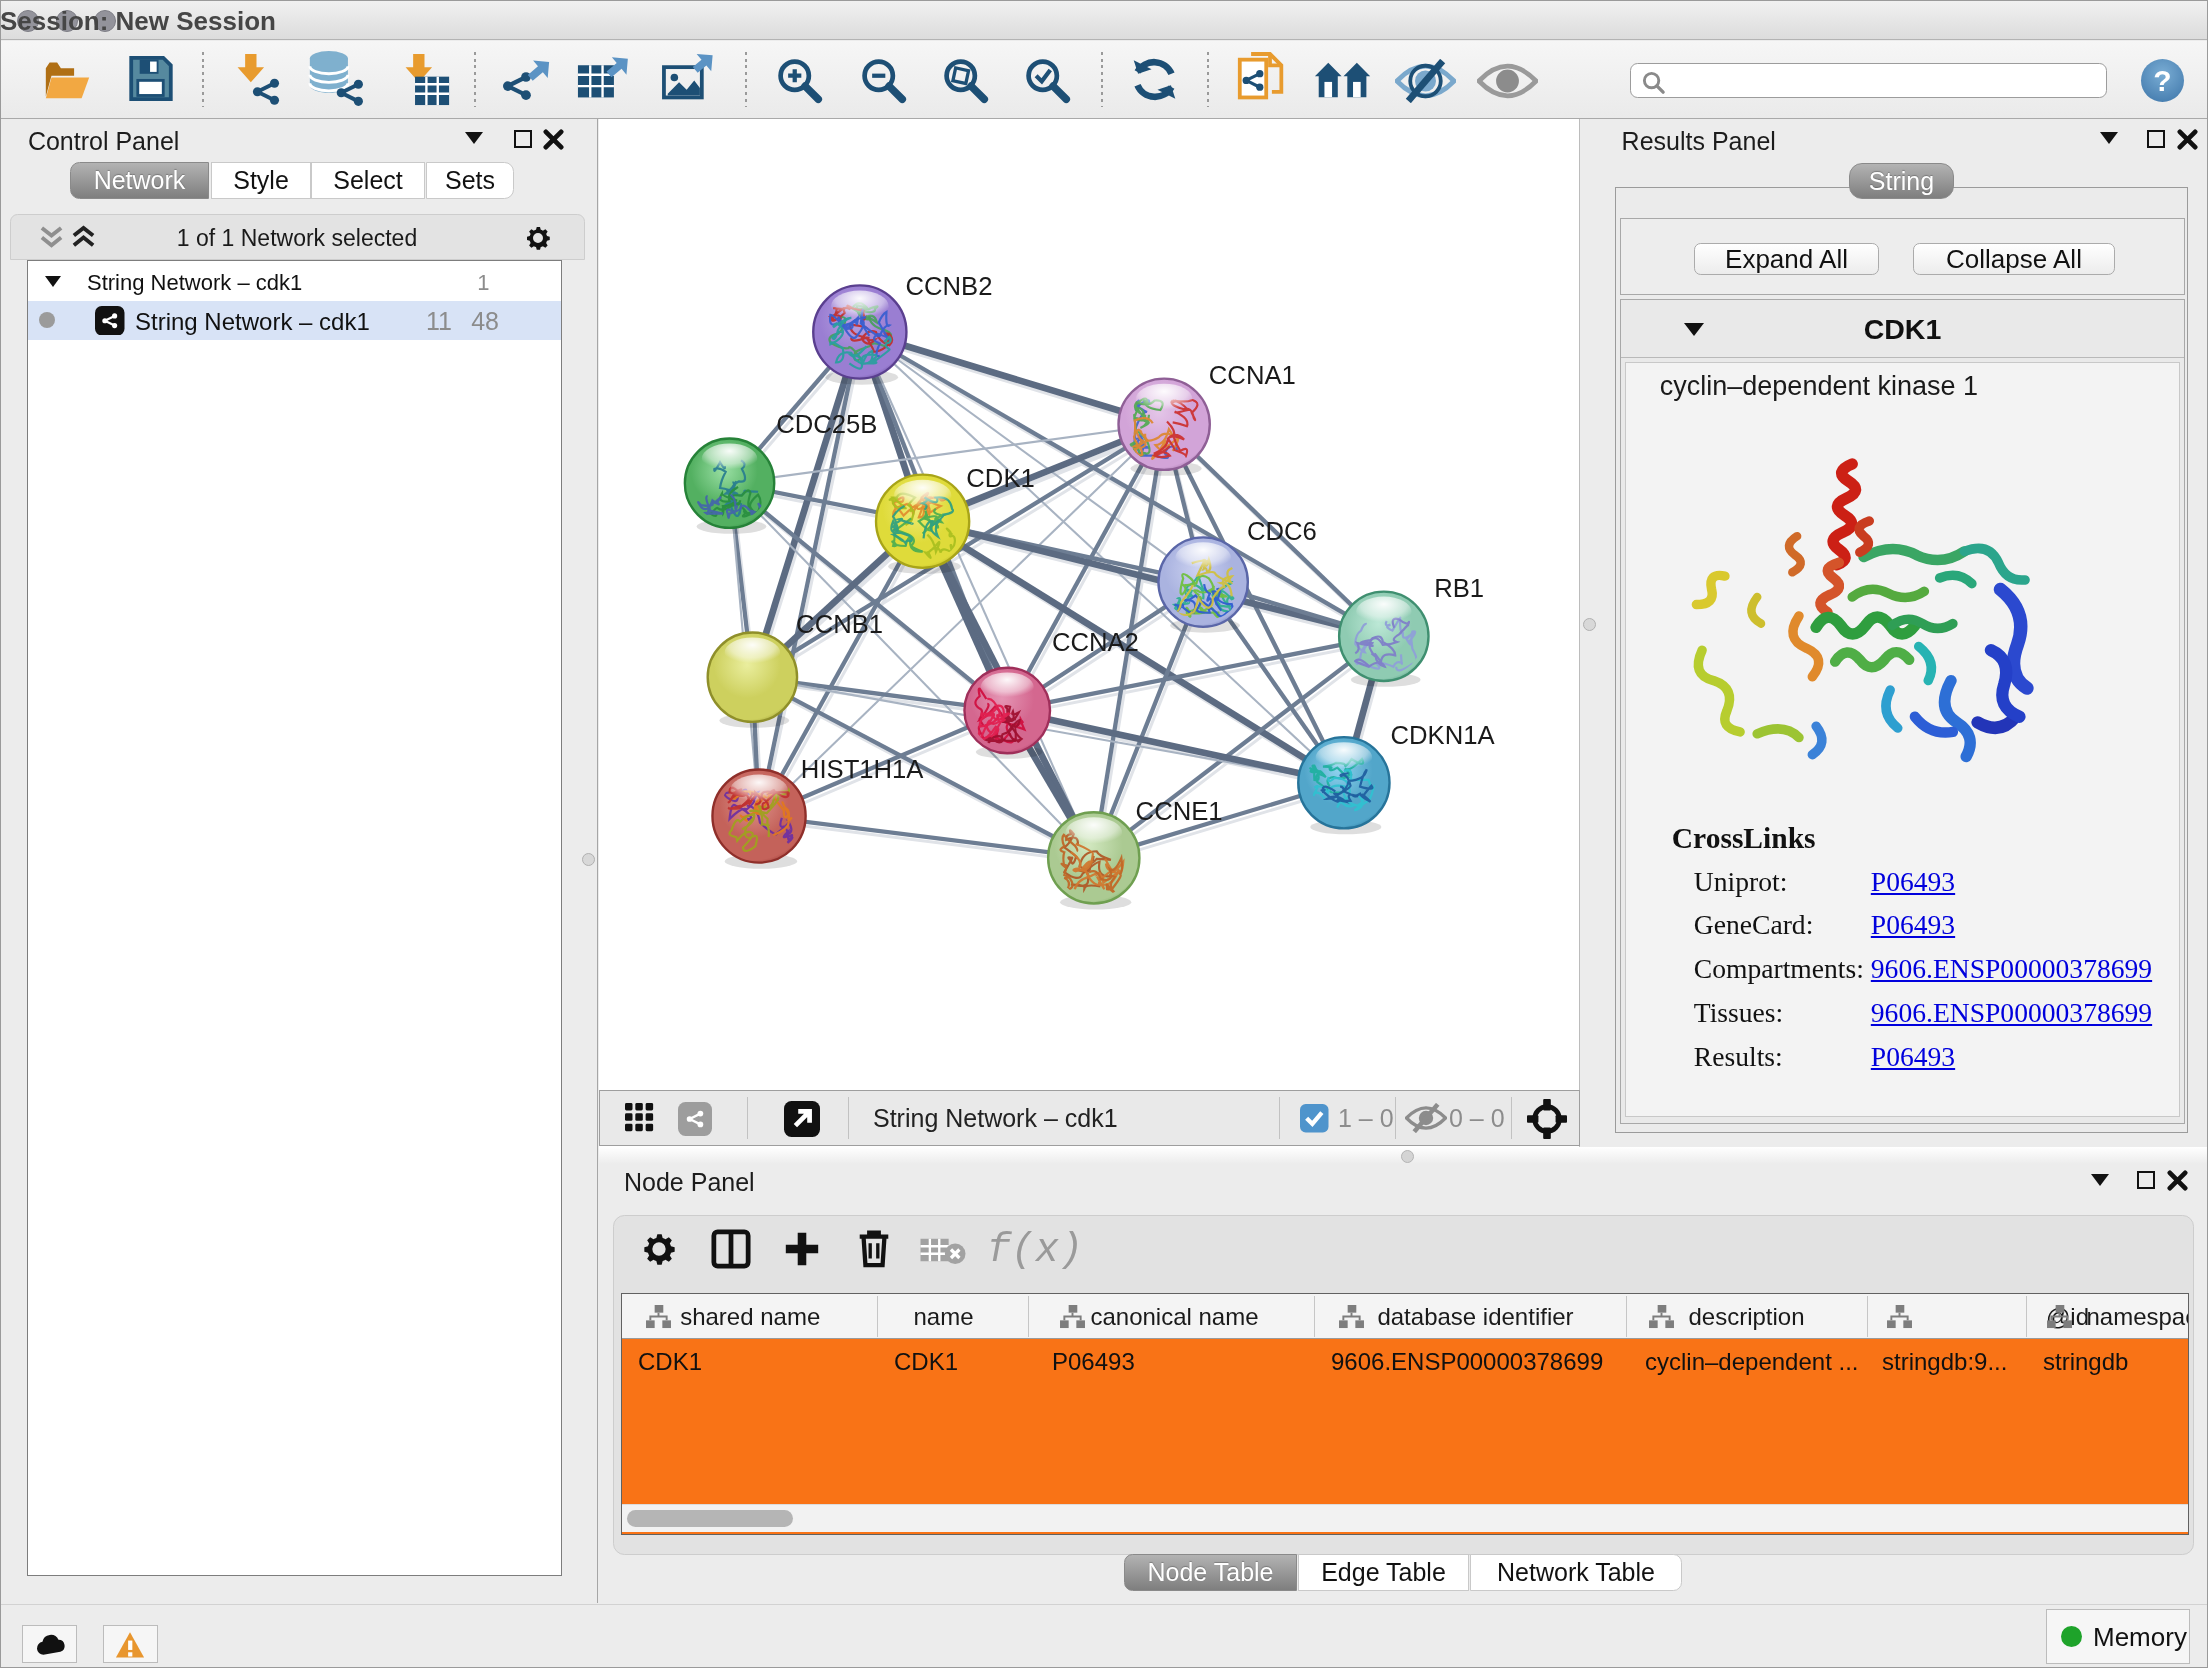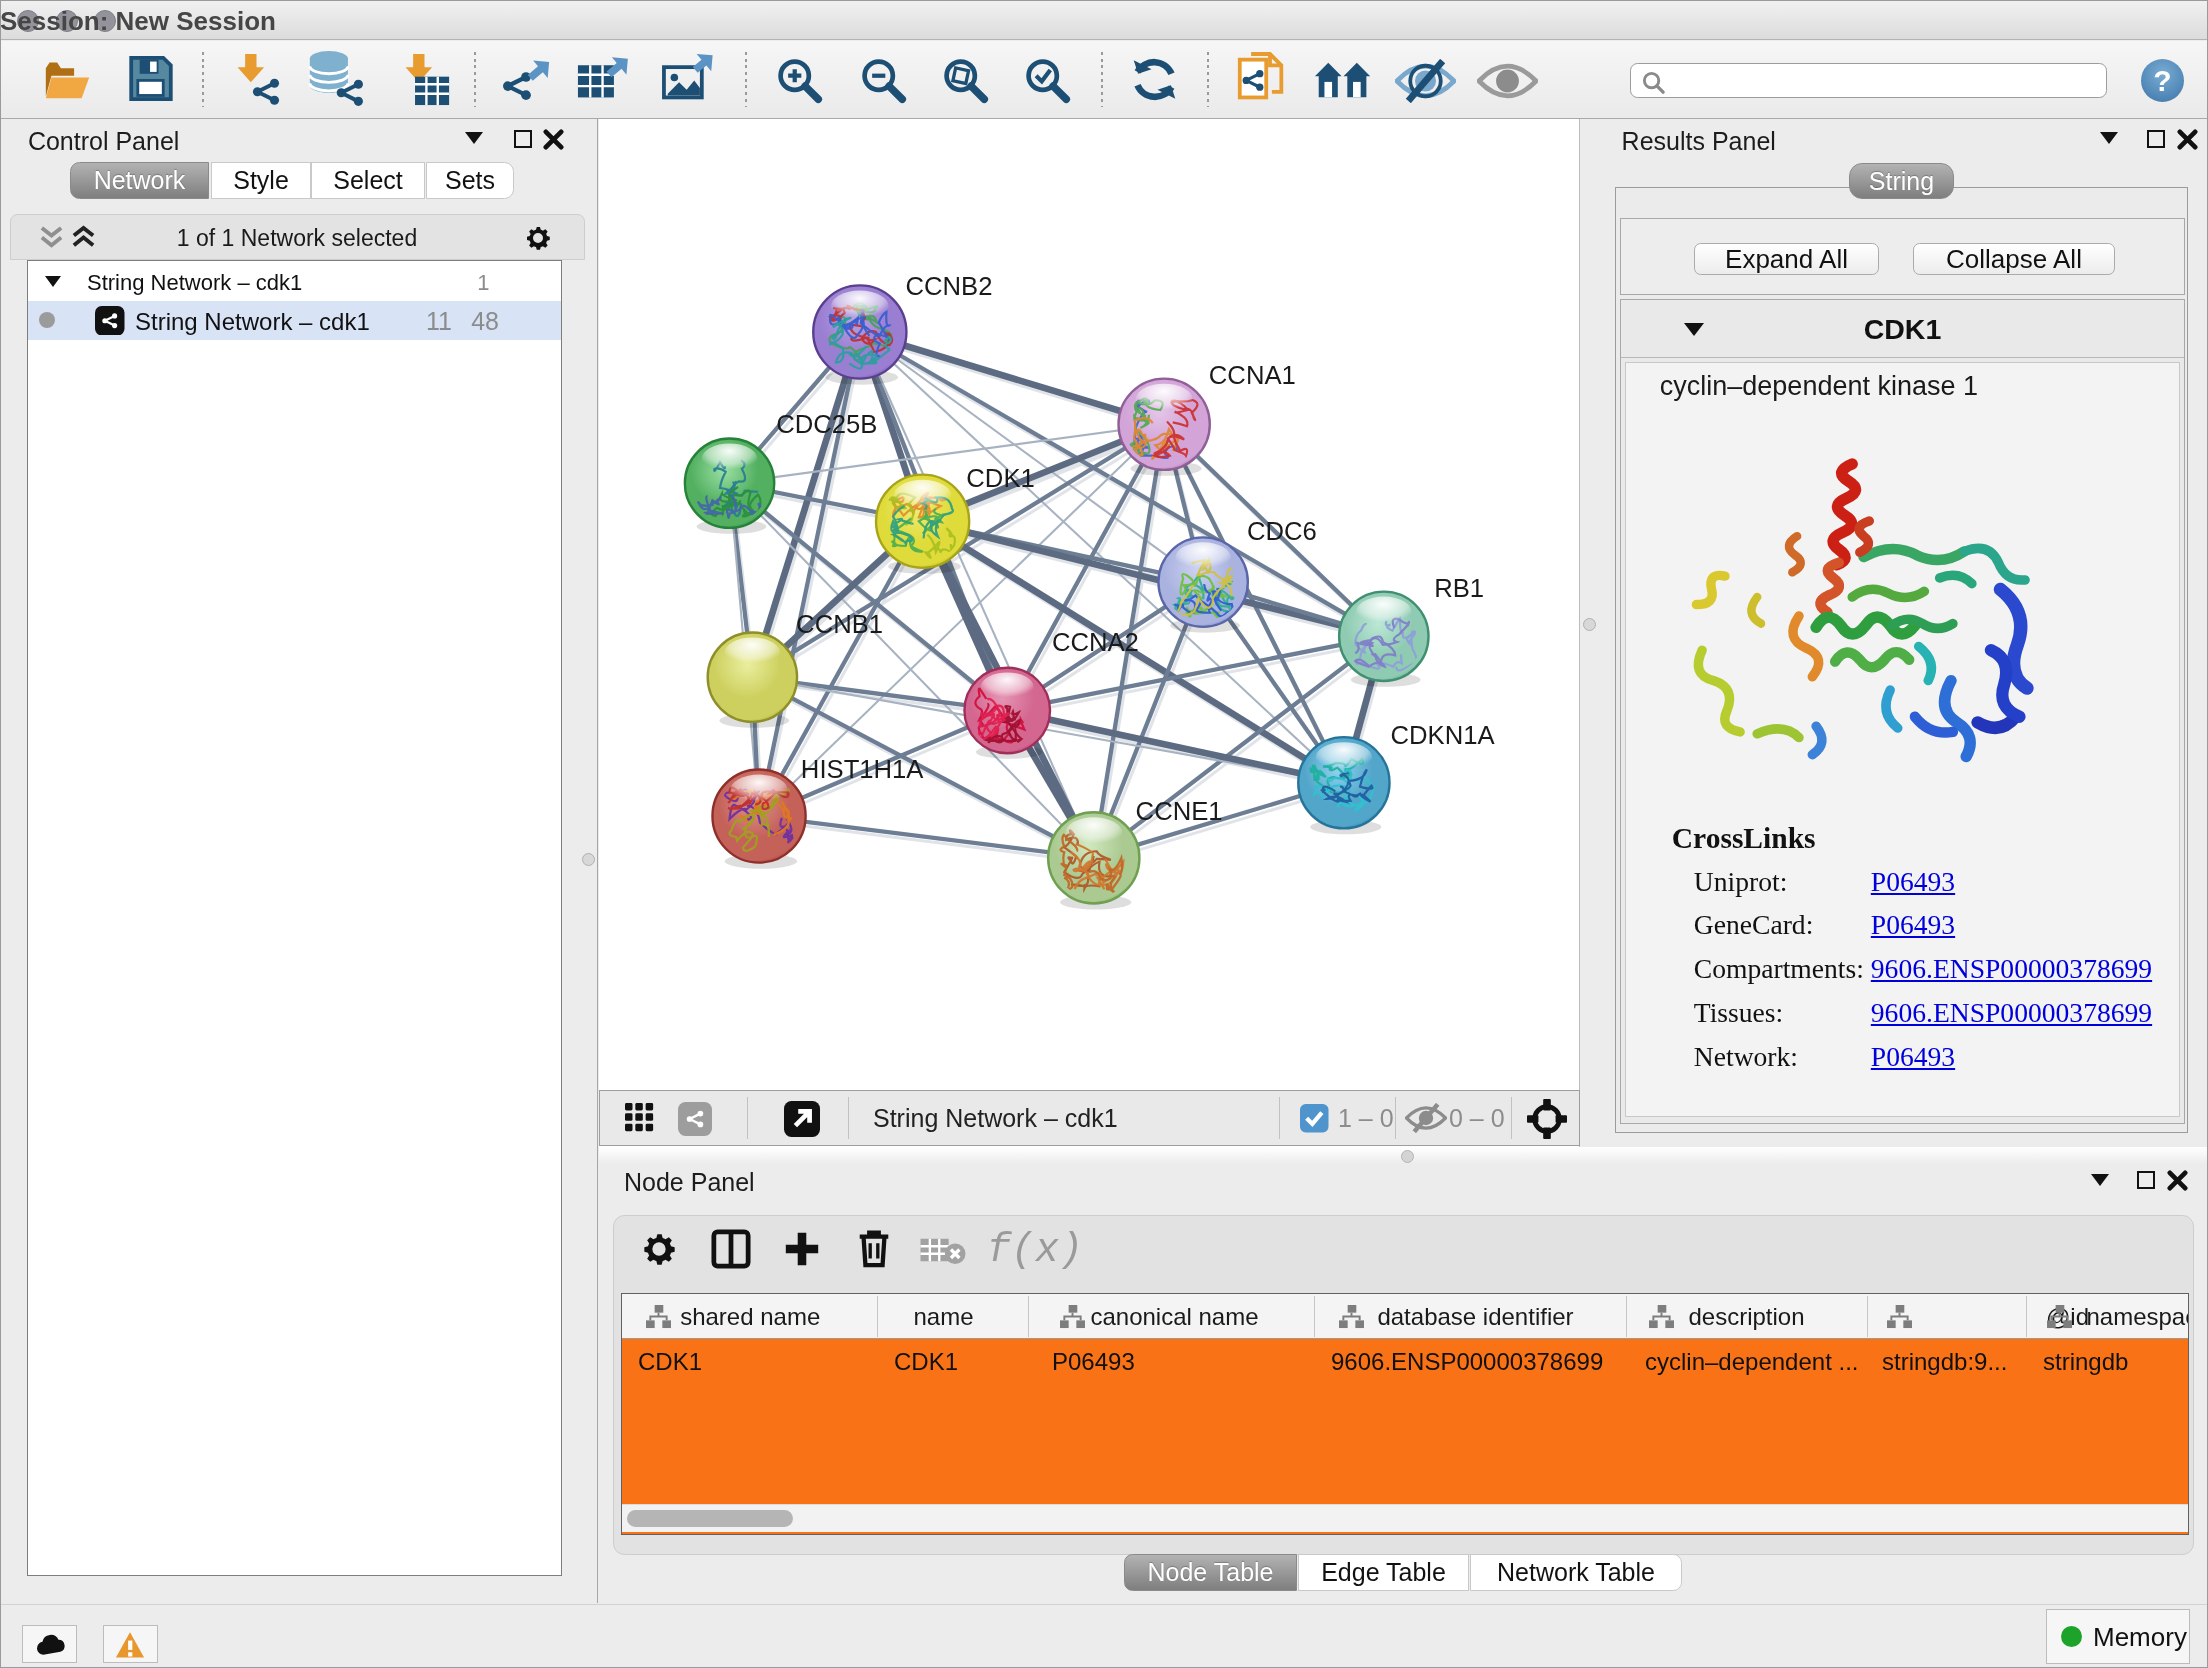--- a/index.html
+++ b/index.html
@@ -598,21 +598,21 @@
  <div class="abs" style="left:46px;top:459px;font-size:29.5px;font-weight:bold;font-family:'Liberation Serif',serif;color:#111">CrossLinks</div>
  <div class="abs" style="left:0;top:495px;width:100%;font-size:27.6px;font-family:'Liberation Serif',serif;color:#111">
   <div class="abs" style="left:68px;top:7.6px">Uniprot:</div>
         <a class="lnk abs" style="left:245px;top:7.6px">P06493</a>
   <div class="abs" style="left:68px;top:51px">GeneCard:</div>
         <a class="lnk abs" style="left:245px;top:51px">P06493</a>
   <div class="abs" style="left:68px;top:95px">Compartments:</div>
         <a class="lnk abs" style="left:245px;top:95px">9606.ENSP00000378699</a>
   <div class="abs" style="left:68px;top:139px">Tissues:</div>
         <a class="lnk abs" style="left:245px;top:139px">9606.ENSP00000378699</a>
-  <div class="abs" style="left:68px;top:183px">Network:</div>
+  <div class="abs" style="left:68px;top:183px">Results:</div>
         <a class="lnk abs" style="left:245px;top:183px">P06493</a>
  </div>
 </div>
 </div>
 <svg class="abs" style="left:1666px;top:445px" width="380" height="323" viewBox="0 0 400 340">
 <g fill="none" stroke-linecap="round">
 <path d="M196 20 q-20 8 -4 18 q16 10 -2 18 q-18 8 -2 18 q16 10 -2 18 q-18 8 -4 18 q14 10 -2 16" stroke="#cc2015" stroke-width="12"></path>
 <path d="M182 124 q-20 6 -6 16 q14 10 -4 18 q-18 8 -2 18" stroke="#d4542a" stroke-width="11"></path>
 <path d="M140 180 q-16 24 8 34 q22 10 6 30" stroke="#e08a2c" stroke-width="10"></path>
 <path d="M62 138 q-18 -4 -14 14 q4 16 -16 16" stroke="#d9c92e" stroke-width="10"></path>

